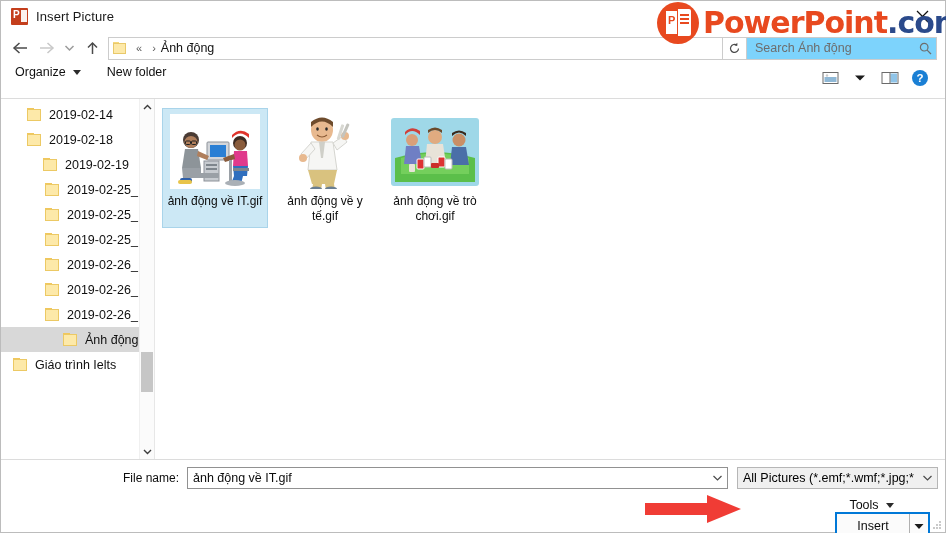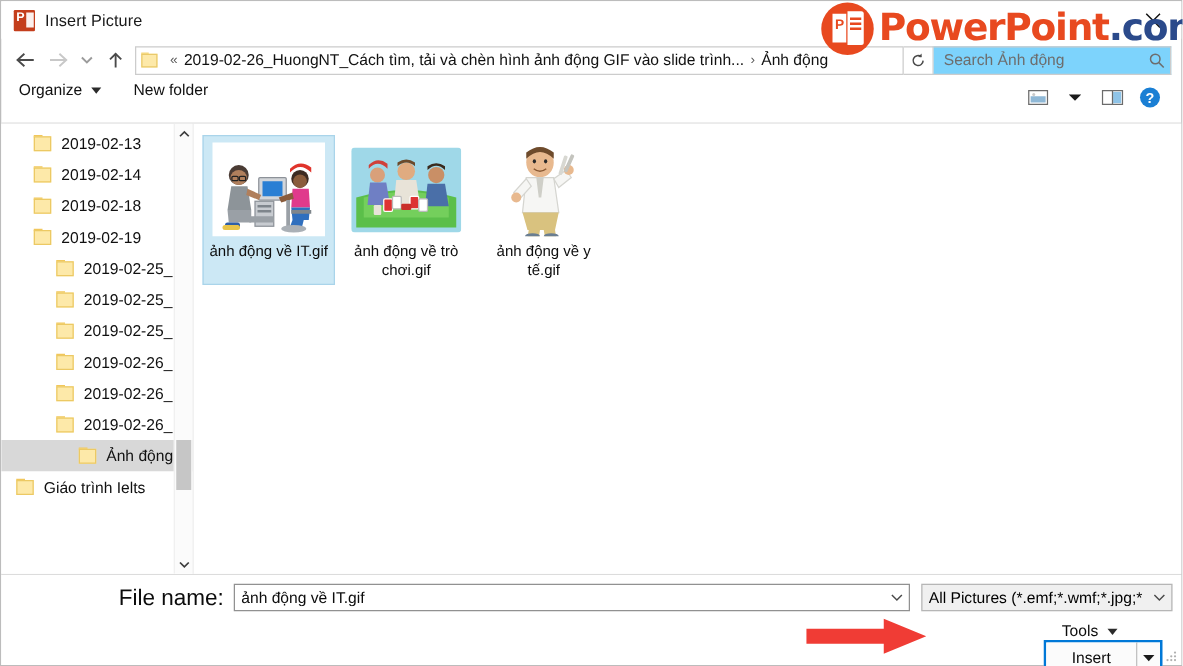--- a/index.html
+++ b/index.html
@@ -309,21 +309,21 @@
   }
   .filename-row {
     display: flex;
     align-items: center;
     padding-top: 7px;
   }
   .filename-label {
     width: 186px;
     text-align: right;
     padding-right: 8px;
-    font-size: 18px;
+    font-size: 12px;
     color: #0c0c0c;
     box-sizing: border-box;
     flex: none;
   }
   .filename-input {
     flex: none;
     width: 541px;
     height: 22px;
     box-sizing: border-box;
     border: 1px solid #919191;
@@ -524,21 +524,20 @@
         <line x1="7.5" y1="2" x2="7.5" y2="13" stroke="#4a4a4a" stroke-width="1.5"></line>
       </svg>
     </div>
 
     <div class="addressbar">
       <span class="folder-ico">
         <span class="tab"></span>
           <span class="body"></span>
       </span>
       <span class="crumb-sep">«</span>
-      <span class="crumb">2019-02-26_HuongNT_Cách tìm, tải và chèn hình ảnh động GIF vào slide trình...</span>
       <span class="crumb-sep">›</span>
       <span class="crumb">Ảnh động</span>
     </div>
 
     <div class="refresh-btn">
       <svg width="13" height="13" viewBox="0 0 13 13">
         <path d="M10.5 6.5 A4 4 0 1 1 9 3.3" fill="none" stroke="#4a4a4a" stroke-width="1.2"></path>
         <path d="M9.3 0.8 L9.3 3.8 L6.4 3.6 Z" fill="#4a4a4a"></path>
       </svg>
     </div>
@@ -590,37 +589,30 @@
 
   <div class="bodyrow">
 
     <div class="treepane">
       <div class="tree-list" id="tree-list">
           <div class="tree-item" style="padding-left: 26px;">
             <span class="tree-folder">
               <span class="tb"></span>
               <span class="fb"></span>
             </span>
-            <span>2019-02-13</span>
+            <span>2019-02-14</span>
           </div>
           <div class="tree-item" style="padding-left: 26px;">
             <span class="tree-folder">
               <span class="tb"></span>
               <span class="fb"></span>
             </span>
-            <span>2019-02-14</span>
-          </div>
-          <div class="tree-item" style="padding-left: 26px;">
-            <span class="tree-folder">
-              <span class="tb"></span>
-              <span class="fb"></span>
-            </span>
             <span>2019-02-18</span>
           </div>
-          <div class="tree-item" style="padding-left: 26px;">
+          <div class="tree-item" style="padding-left: 42px;">
             <span class="tree-folder">
               <span class="tb"></span>
               <span class="fb"></span>
             </span>
             <span>2019-02-19</span>
           </div>
           <div class="tree-item" style="padding-left: 44px;">
             <span class="tree-folder">
               <span class="tb"></span>
               <span class="fb"></span>
@@ -722,45 +714,20 @@
       <path d="M63 60 L60 68 L70 68 L72 60 Z" fill="#2f6fbe"></path>
       <rect x="58" y="44" width="3" height="22" fill="#9aa0a6"></rect>
       <ellipse cx="64" cy="67" rx="10" ry="3" fill="#aab0b6"></ellipse>
       <rect x="62" y="52" width="16" height="3" fill="#7f868c"></rect>
     </svg>
           </div>
           <div class="file-label">ảnh động về IT.gif</div>
         </div>
         <div class="file-item">
           <div class="thumb">
-            <svg width="88" height="68" viewBox="0 0 88 68">
-      <rect x="0" y="0" width="88" height="68" rx="3" fill="#9fd8e8"></rect>
-      <path d="M4 40 Q44 28 84 40 L84 64 L4 64 Z" fill="#5bbf4a"></path>
-      <path d="M10 40 Q44 31 78 40 L78 56 L10 56 Z" fill="#74cf5c"></path>
-      <ellipse cx="21" cy="22" rx="6" ry="6" fill="#d9a07a"></ellipse>
-      <path d="M14 17 Q21 9 29 17 L29 13 Q21 7 14 14 Z" fill="#d0403a"></path>
-      <path d="M15 28 L28 28 L31 46 L13 46 Z" fill="#6f7fc4"></path>
-      <ellipse cx="44" cy="19" rx="7" ry="7" fill="#e0ab80"></ellipse>
-      <path d="M37 15 Q44 9 51 15 L51 12 Q44 7 37 12 Z" fill="#6b4a2b"></path>
-      <path d="M36 26 L52 26 L55 46 L34 46 Z" fill="#e8e3d8"></path>
-      <ellipse cx="68" cy="22" rx="6.5" ry="6.5" fill="#c98f66"></ellipse>
-      <path d="M61 18 Q68 11 75 18 L75 15 Q68 10 61 15 Z" fill="#3a2a1d"></path>
-      <path d="M61 29 L75 29 L78 47 L59 47 Z" fill="#4a6fa8"></path>
-      <rect x="26" y="41" width="7" height="10" rx="1" fill="#d33" stroke="#fff" stroke-width="1"></rect>
-      <rect x="33" y="39" width="7" height="10" rx="1" fill="#fff" stroke="#bbb" stroke-width="1"></rect>
-      <rect x="47" y="39" width="7" height="10" rx="1" fill="#d33" stroke="#fff" stroke-width="1"></rect>
-      <rect x="54" y="41" width="7" height="10" rx="1" fill="#fff" stroke="#bbb" stroke-width="1"></rect>
-      <rect x="40" y="45" width="8" height="5" rx="1" fill="#ca2f2a"></rect>
-      <rect x="18" y="46" width="6" height="8" rx="1" fill="#e8e3d8"></rect>
-    </svg>
-          </div>
-          <div class="file-label">ảnh động về trò chơi.gif</div>
-        </div>
-        <div class="file-item">
-          <div class="thumb">
             <svg width="72" height="76" viewBox="0 0 72 76">
       <rect x="0" y="0" width="72" height="76" fill="#ffffff"></rect>
       <ellipse cx="33" cy="16" rx="11" ry="12" fill="#e8b98f"></ellipse>
       <path d="M22 13 Q33 2 44 13 L44 8 Q33 -1 22 8 Z" fill="#6e4b2c"></path>
       <ellipse cx="28.5" cy="15" rx="1.3" ry="1.7" fill="#2a2a2a"></ellipse>
       <ellipse cx="37.5" cy="15" rx="1.3" ry="1.7" fill="#2a2a2a"></ellipse>
       <path d="M28 21 Q33 25 38 21" fill="none" stroke="#8a5a34" stroke-width="1.2"></path>
       <path d="M22 28 L44 28 L48 56 L19 56 Z" fill="#f6f6f4" stroke="#d5d5d0" stroke-width="1"></path>
       <path d="M30 28 L36 28 L34 44 L32 44 Z" fill="#cfcfc8"></path>
       <path d="M22 29 L12 40 L16 46 L26 35 Z" fill="#f6f6f4" stroke="#d5d5d0" stroke-width="1"></path>
@@ -771,20 +738,45 @@
       <rect x="55" y="9" width="3" height="15" rx="1" fill="#c4c4be" transform="rotate(24 56 16)"></rect>
       <path d="M19 56 L48 56 L45 70 L23 70 Z" fill="#d9c27f"></path>
       <path d="M24 70 L33 70 L32 76 L23 76 Z" fill="#d9c27f"></path>
       <path d="M36 70 L45 70 L46 76 L37 76 Z" fill="#d9c27f"></path>
       <ellipse cx="27" cy="75" rx="6" ry="2.5" fill="#6a7e92"></ellipse>
       <ellipse cx="42" cy="75" rx="6" ry="2.5" fill="#6a7e92"></ellipse>
     </svg>
           </div>
           <div class="file-label">ảnh động về y tế.gif</div>
         </div>
+        <div class="file-item">
+          <div class="thumb">
+            <svg width="88" height="68" viewBox="0 0 88 68">
+      <rect x="0" y="0" width="88" height="68" rx="3" fill="#9fd8e8"></rect>
+      <path d="M4 40 Q44 28 84 40 L84 64 L4 64 Z" fill="#5bbf4a"></path>
+      <path d="M10 40 Q44 31 78 40 L78 56 L10 56 Z" fill="#74cf5c"></path>
+      <ellipse cx="21" cy="22" rx="6" ry="6" fill="#d9a07a"></ellipse>
+      <path d="M14 17 Q21 9 29 17 L29 13 Q21 7 14 14 Z" fill="#d0403a"></path>
+      <path d="M15 28 L28 28 L31 46 L13 46 Z" fill="#6f7fc4"></path>
+      <ellipse cx="44" cy="19" rx="7" ry="7" fill="#e0ab80"></ellipse>
+      <path d="M37 15 Q44 9 51 15 L51 12 Q44 7 37 12 Z" fill="#6b4a2b"></path>
+      <path d="M36 26 L52 26 L55 46 L34 46 Z" fill="#e8e3d8"></path>
+      <ellipse cx="68" cy="22" rx="6.5" ry="6.5" fill="#c98f66"></ellipse>
+      <path d="M61 18 Q68 11 75 18 L75 15 Q68 10 61 15 Z" fill="#3a2a1d"></path>
+      <path d="M61 29 L75 29 L78 47 L59 47 Z" fill="#4a6fa8"></path>
+      <rect x="26" y="41" width="7" height="10" rx="1" fill="#d33" stroke="#fff" stroke-width="1"></rect>
+      <rect x="33" y="39" width="7" height="10" rx="1" fill="#fff" stroke="#bbb" stroke-width="1"></rect>
+      <rect x="47" y="39" width="7" height="10" rx="1" fill="#d33" stroke="#fff" stroke-width="1"></rect>
+      <rect x="54" y="41" width="7" height="10" rx="1" fill="#fff" stroke="#bbb" stroke-width="1"></rect>
+      <rect x="40" y="45" width="8" height="5" rx="1" fill="#ca2f2a"></rect>
+      <rect x="18" y="46" width="6" height="8" rx="1" fill="#e8e3d8"></rect>
+    </svg>
+          </div>
+          <div class="file-label">ảnh động về trò chơi.gif</div>
+        </div>
       </div>
   </div>
 
   <div class="footer">
     <div class="filename-row">
       <div class="filename-label">File name:</div>
       <div class="filename-input">
         <span class="fi-text">ảnh động về IT.gif</span>
         <svg width="11" height="8" viewBox="0 0 11 8">
           <path d="M1.5 2 L5.5 6 L9.5 2" fill="none" stroke="#4a4a4a" stroke-width="1.2"></path>

